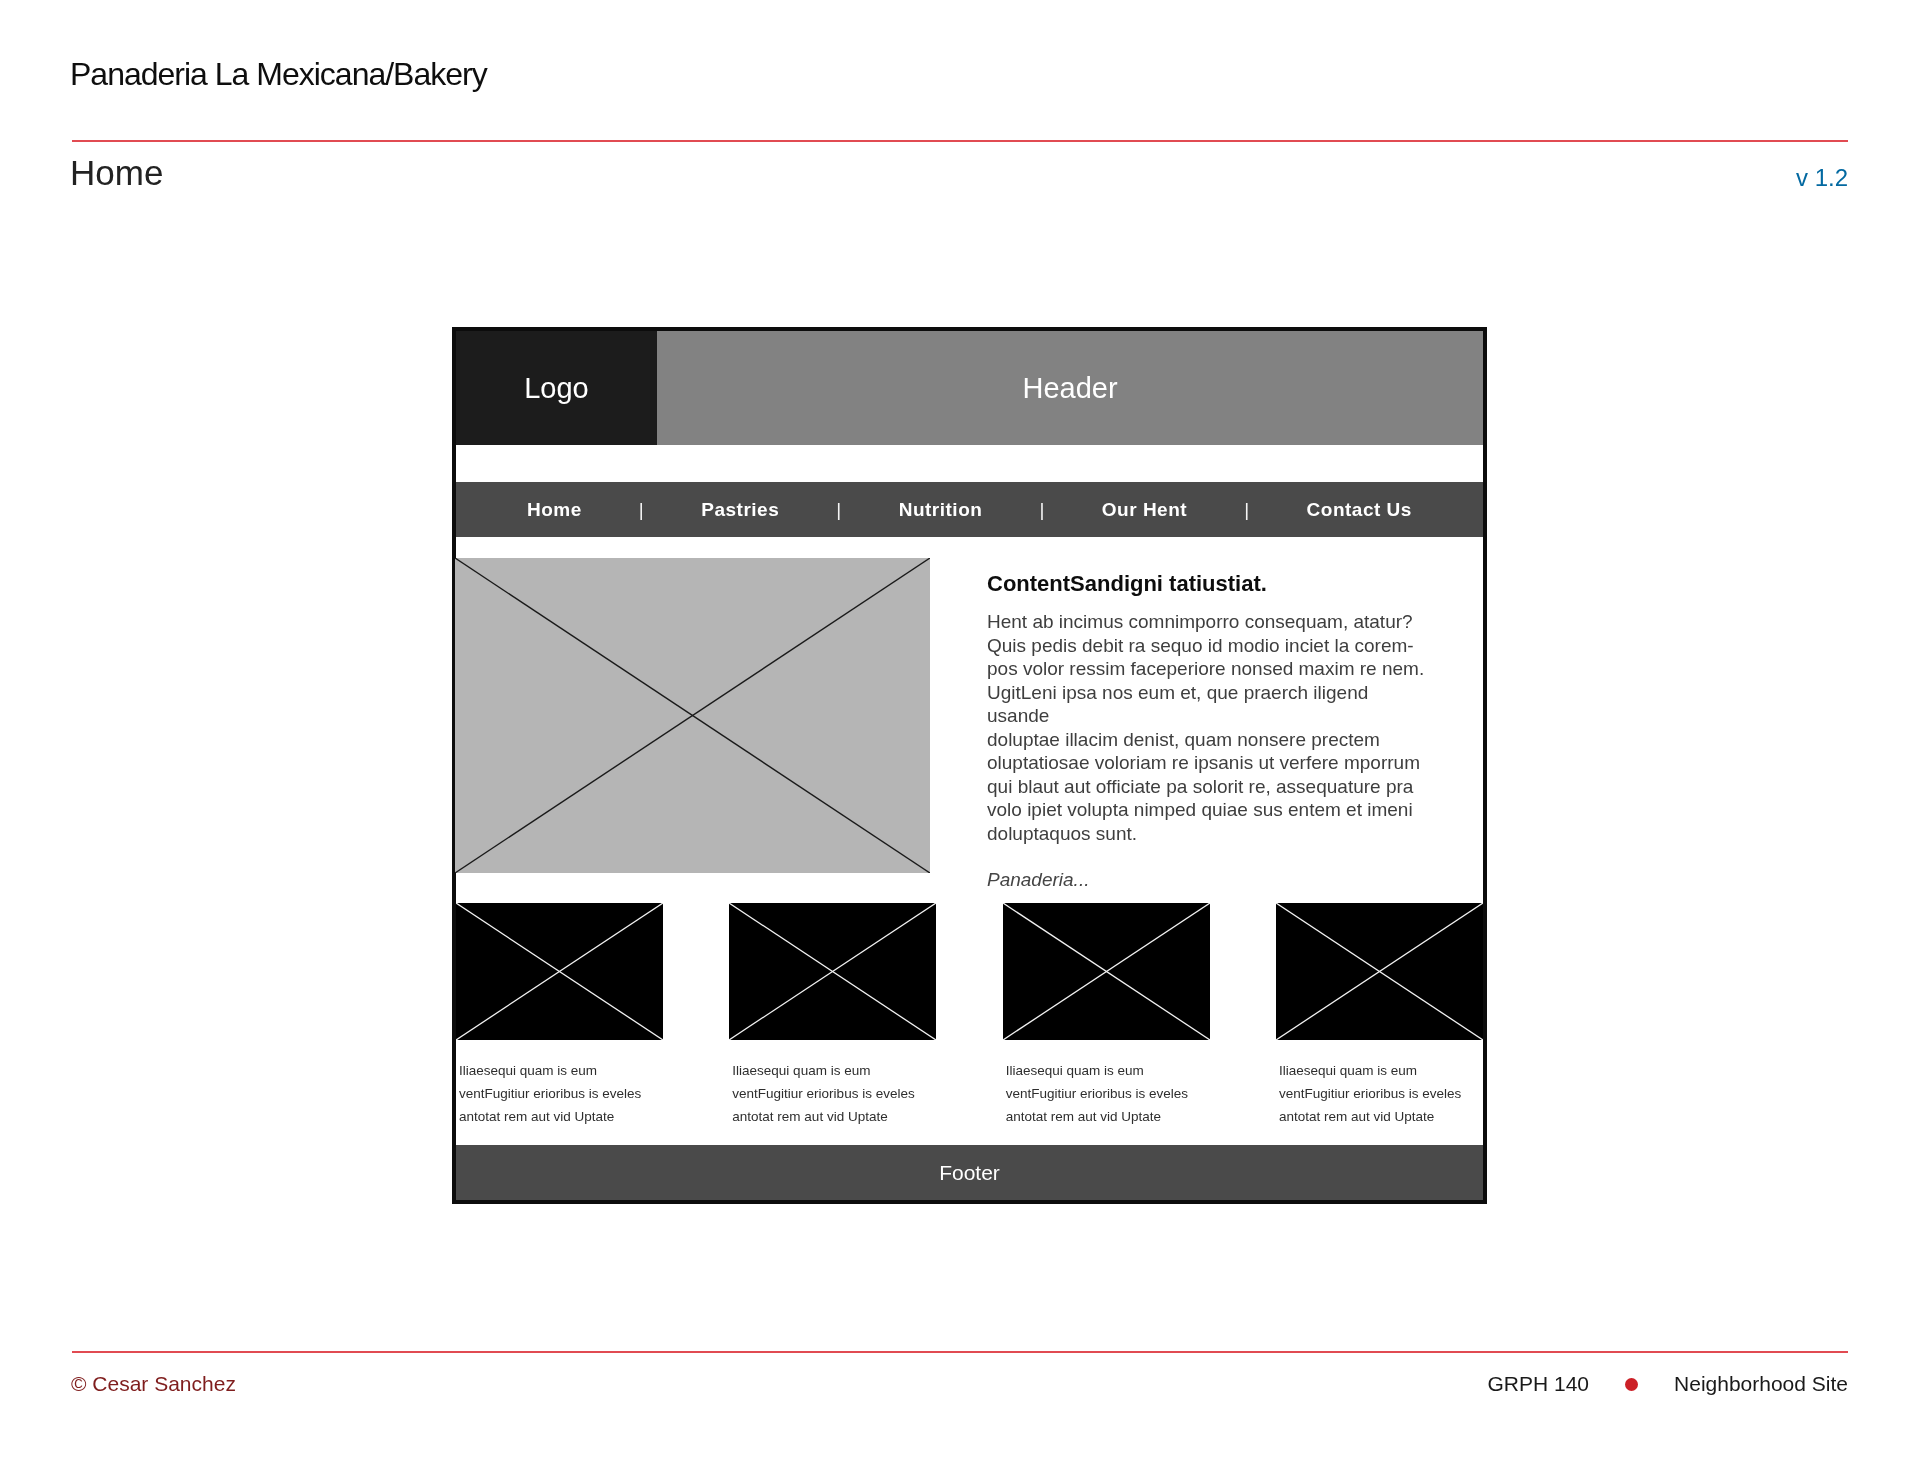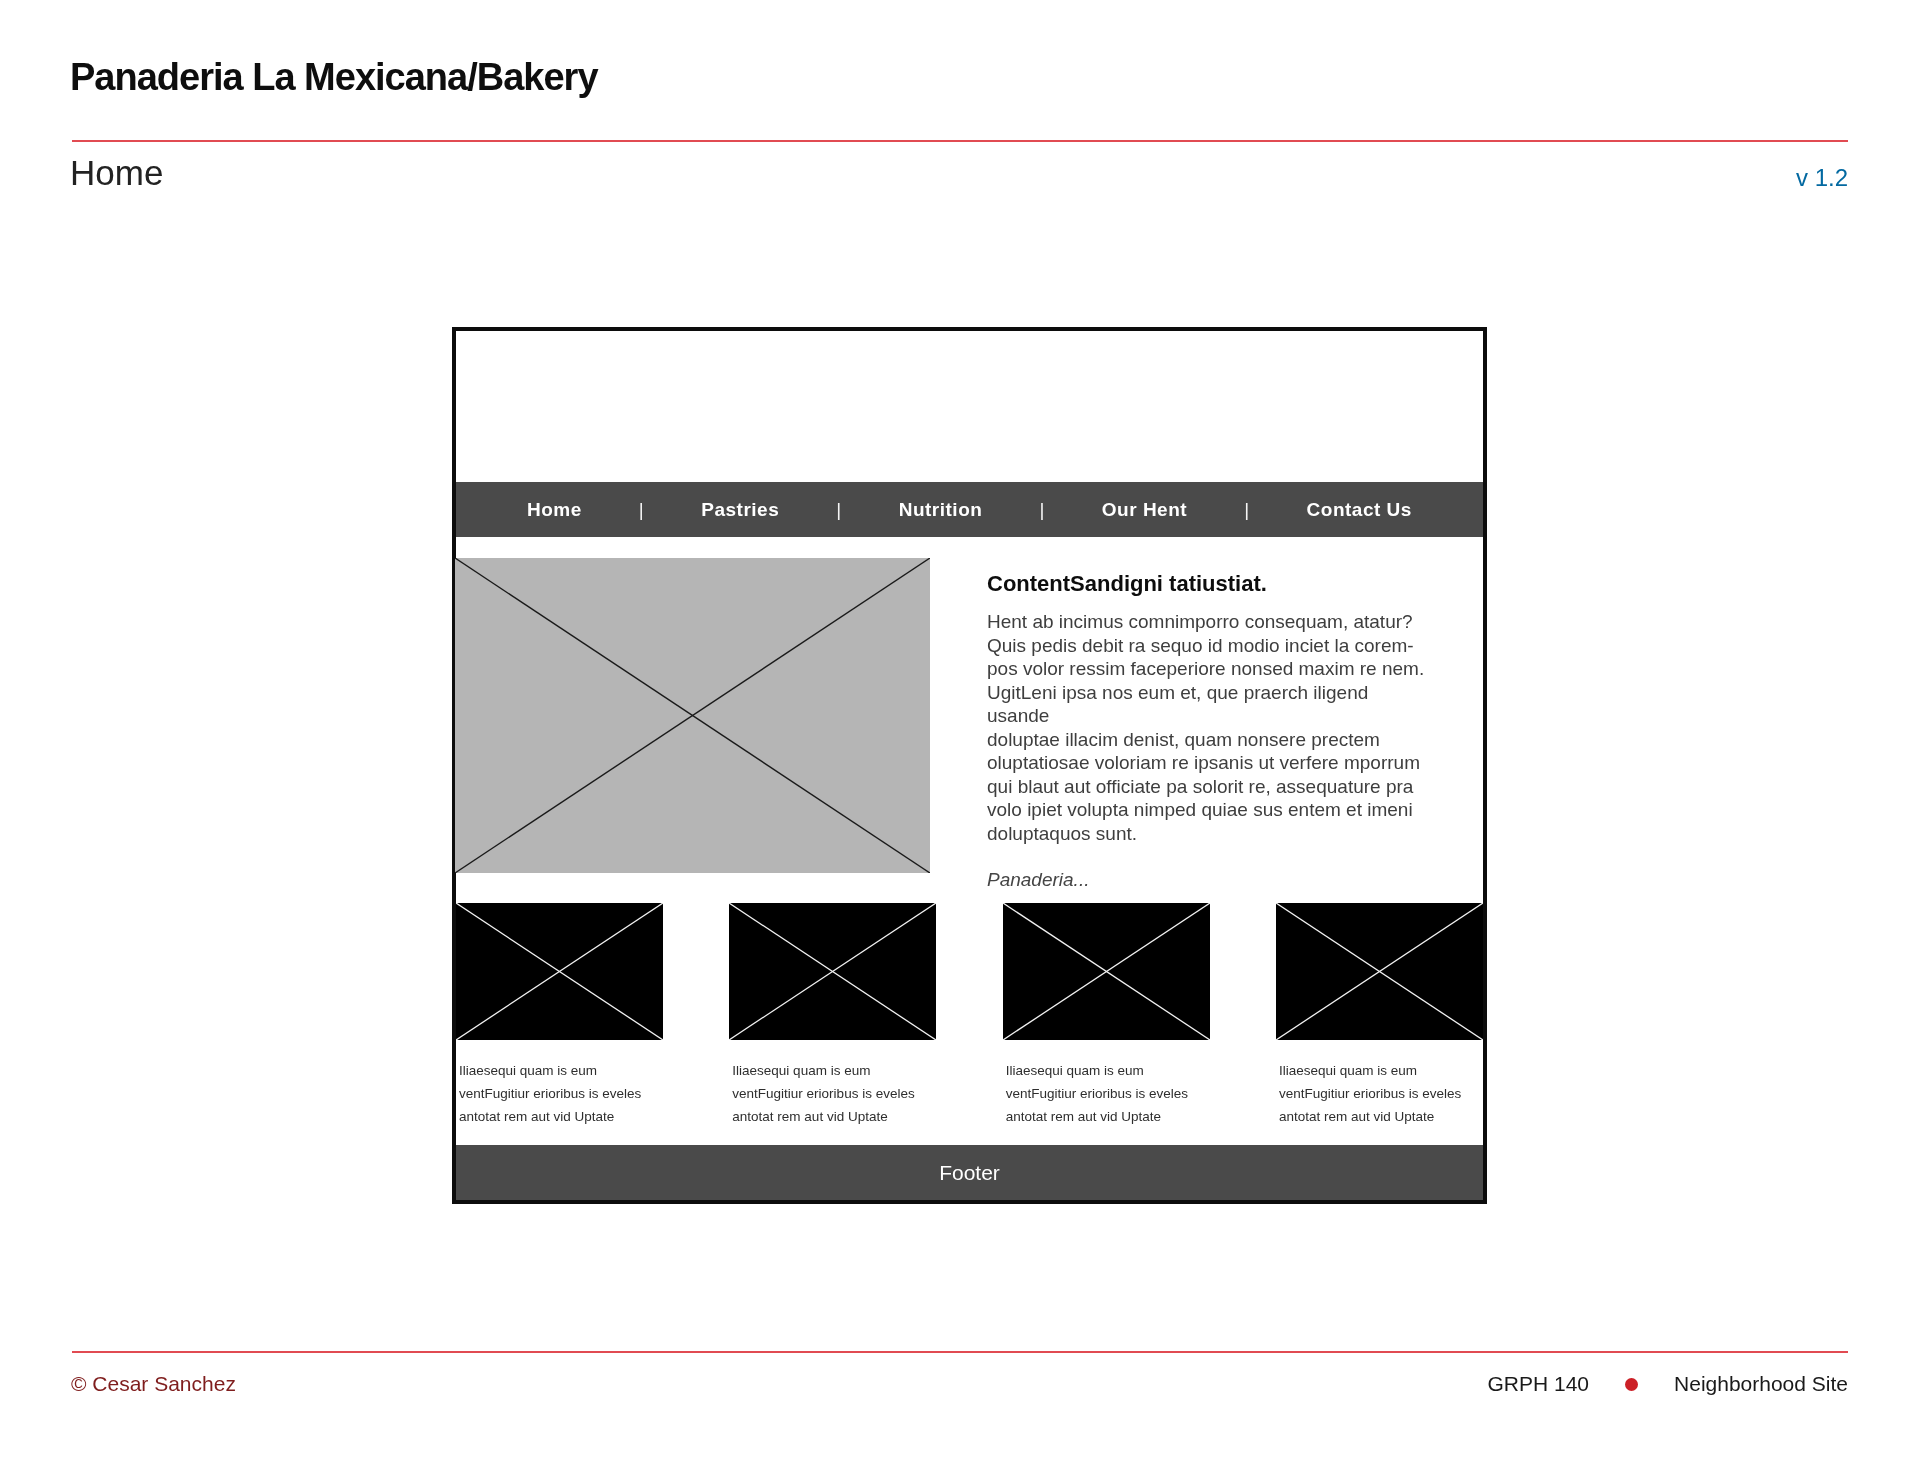--- a/index.html
+++ b/index.html
@@ -9,21 +9,21 @@
     height: 1484px;
     background: #ffffff;
     font-family: "Liberation Sans", sans-serif;
     color: #111;
     overflow: hidden;
   }
 
   
   .doc-title {
     position: absolute; left: 70px; top: 56px;
-    font-size: 38px; font-weight: 700; letter-spacing: -1px; color: #0e0e0e;
+    font-size: 32px; font-weight: 400; letter-spacing: -1px; color: #0e0e0e;
   }
   .rule { position: absolute; left: 72px; width: 1776px; height: 2px; background: #e14b52; }
   .rule-top { top: 140px; }
   .rule-bottom { top: 1351px; }
   .doc-subtitle {
     position: absolute; left: 70px; top: 153px;
     font-size: 35px; font-weight: 400; color: #222;
   }
   .doc-version {
     position: absolute; right: 72px; top: 164px;
@@ -125,20 +125,24 @@
 
 <div class="page">
 
   <div class="doc-title">Panaderia La Mexicana/Bakery</div>
   <div class="rule rule-top"></div>
   <div class="doc-subtitle">Home</div>
   <div class="doc-version">v 1.2</div>
 
   <div class="wireframe">
 
+    <div class="wf-headerband">
+      <div class="wf-logo">Logo</div>
+      <div class="wf-headerbox">Header</div>
+    </div>
 
     <div class="wf-nav">
       <span>Home</span>
       <span class="sep">|</span>
       <span>Pastries</span>
       <span class="sep">|</span>
       <span>Nutrition</span>
       <span class="sep">|</span>
       <span>Our Hent</span>
       <span class="sep">|</span>

